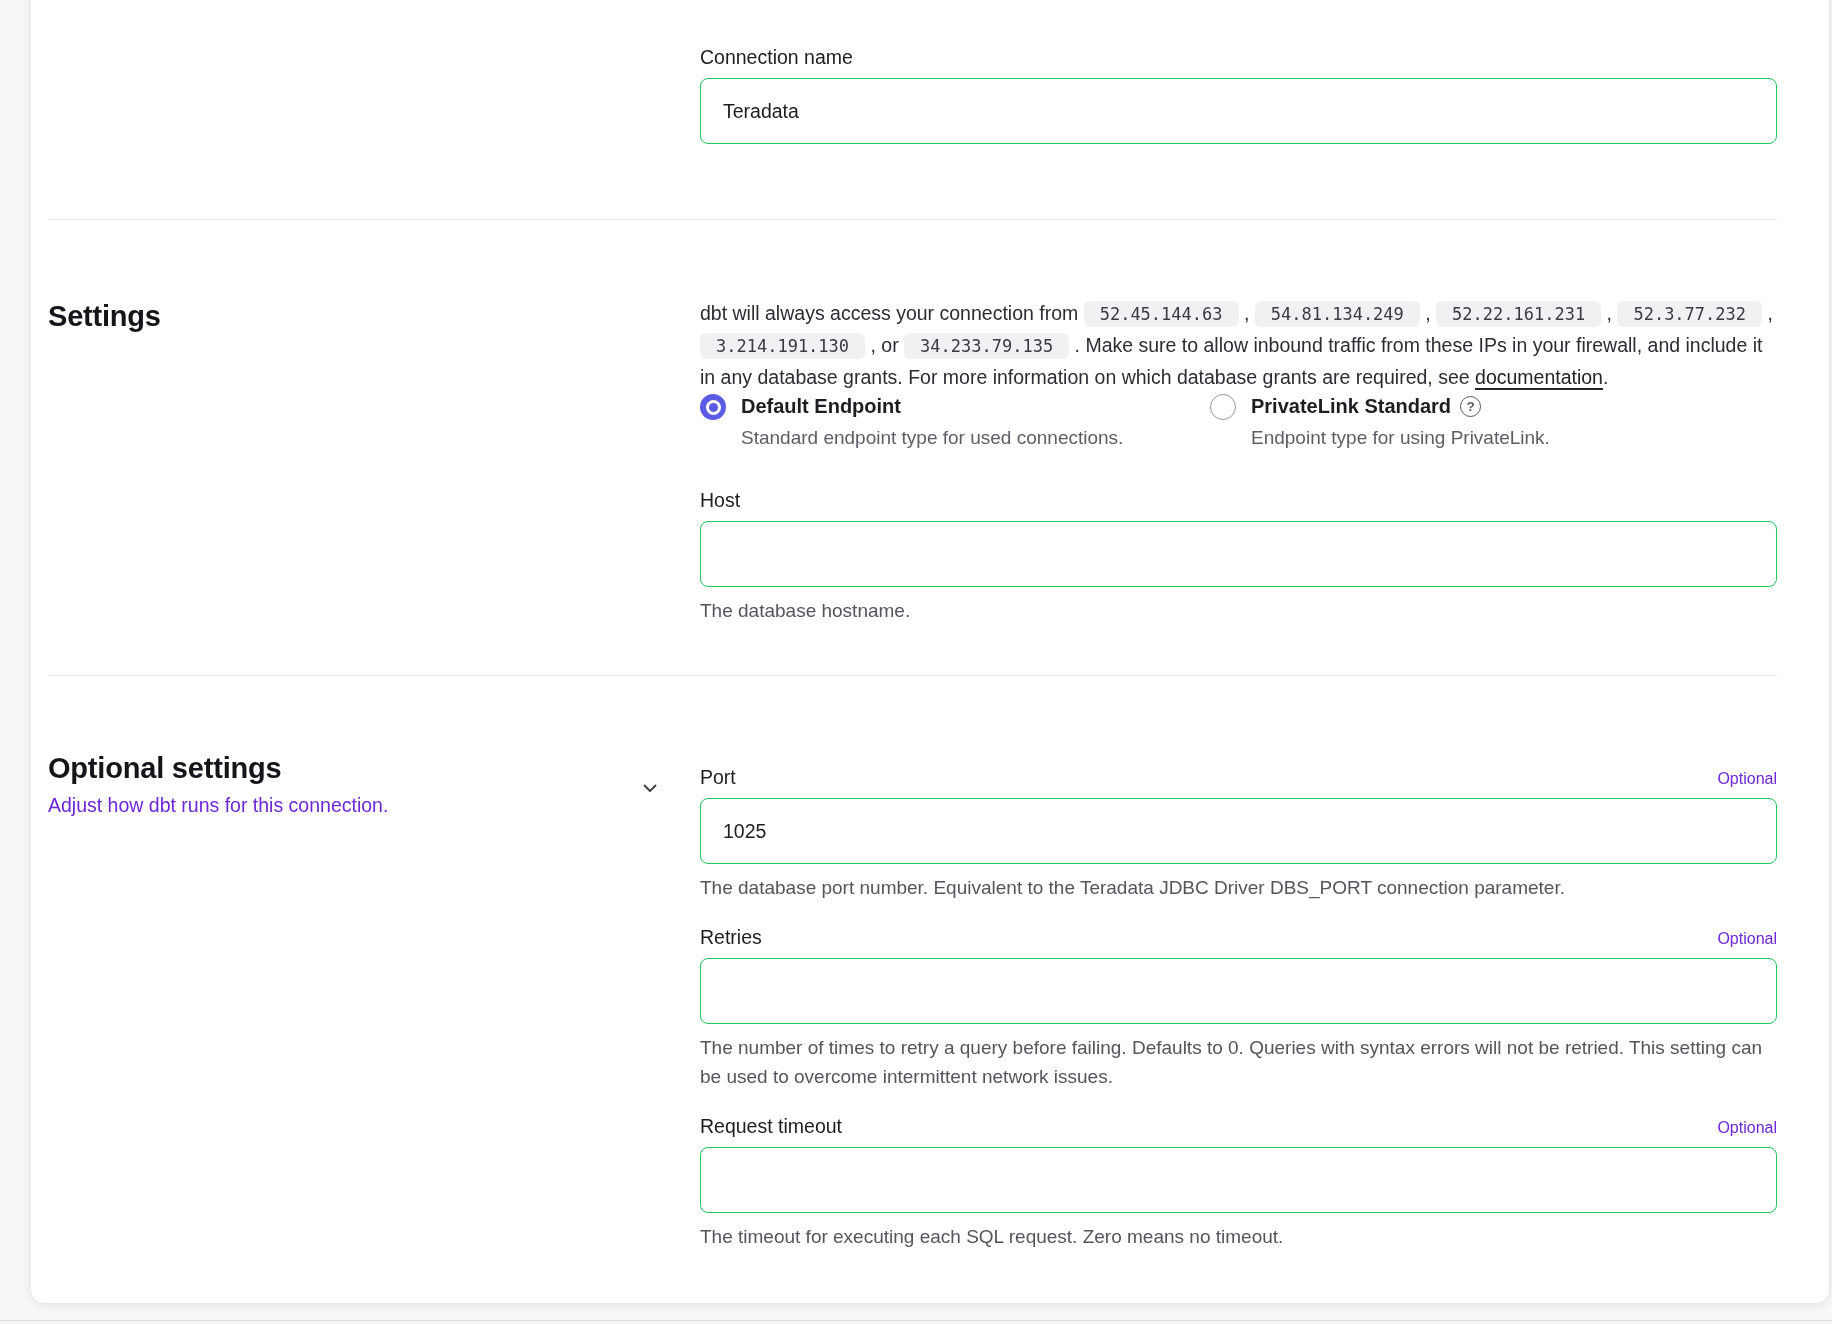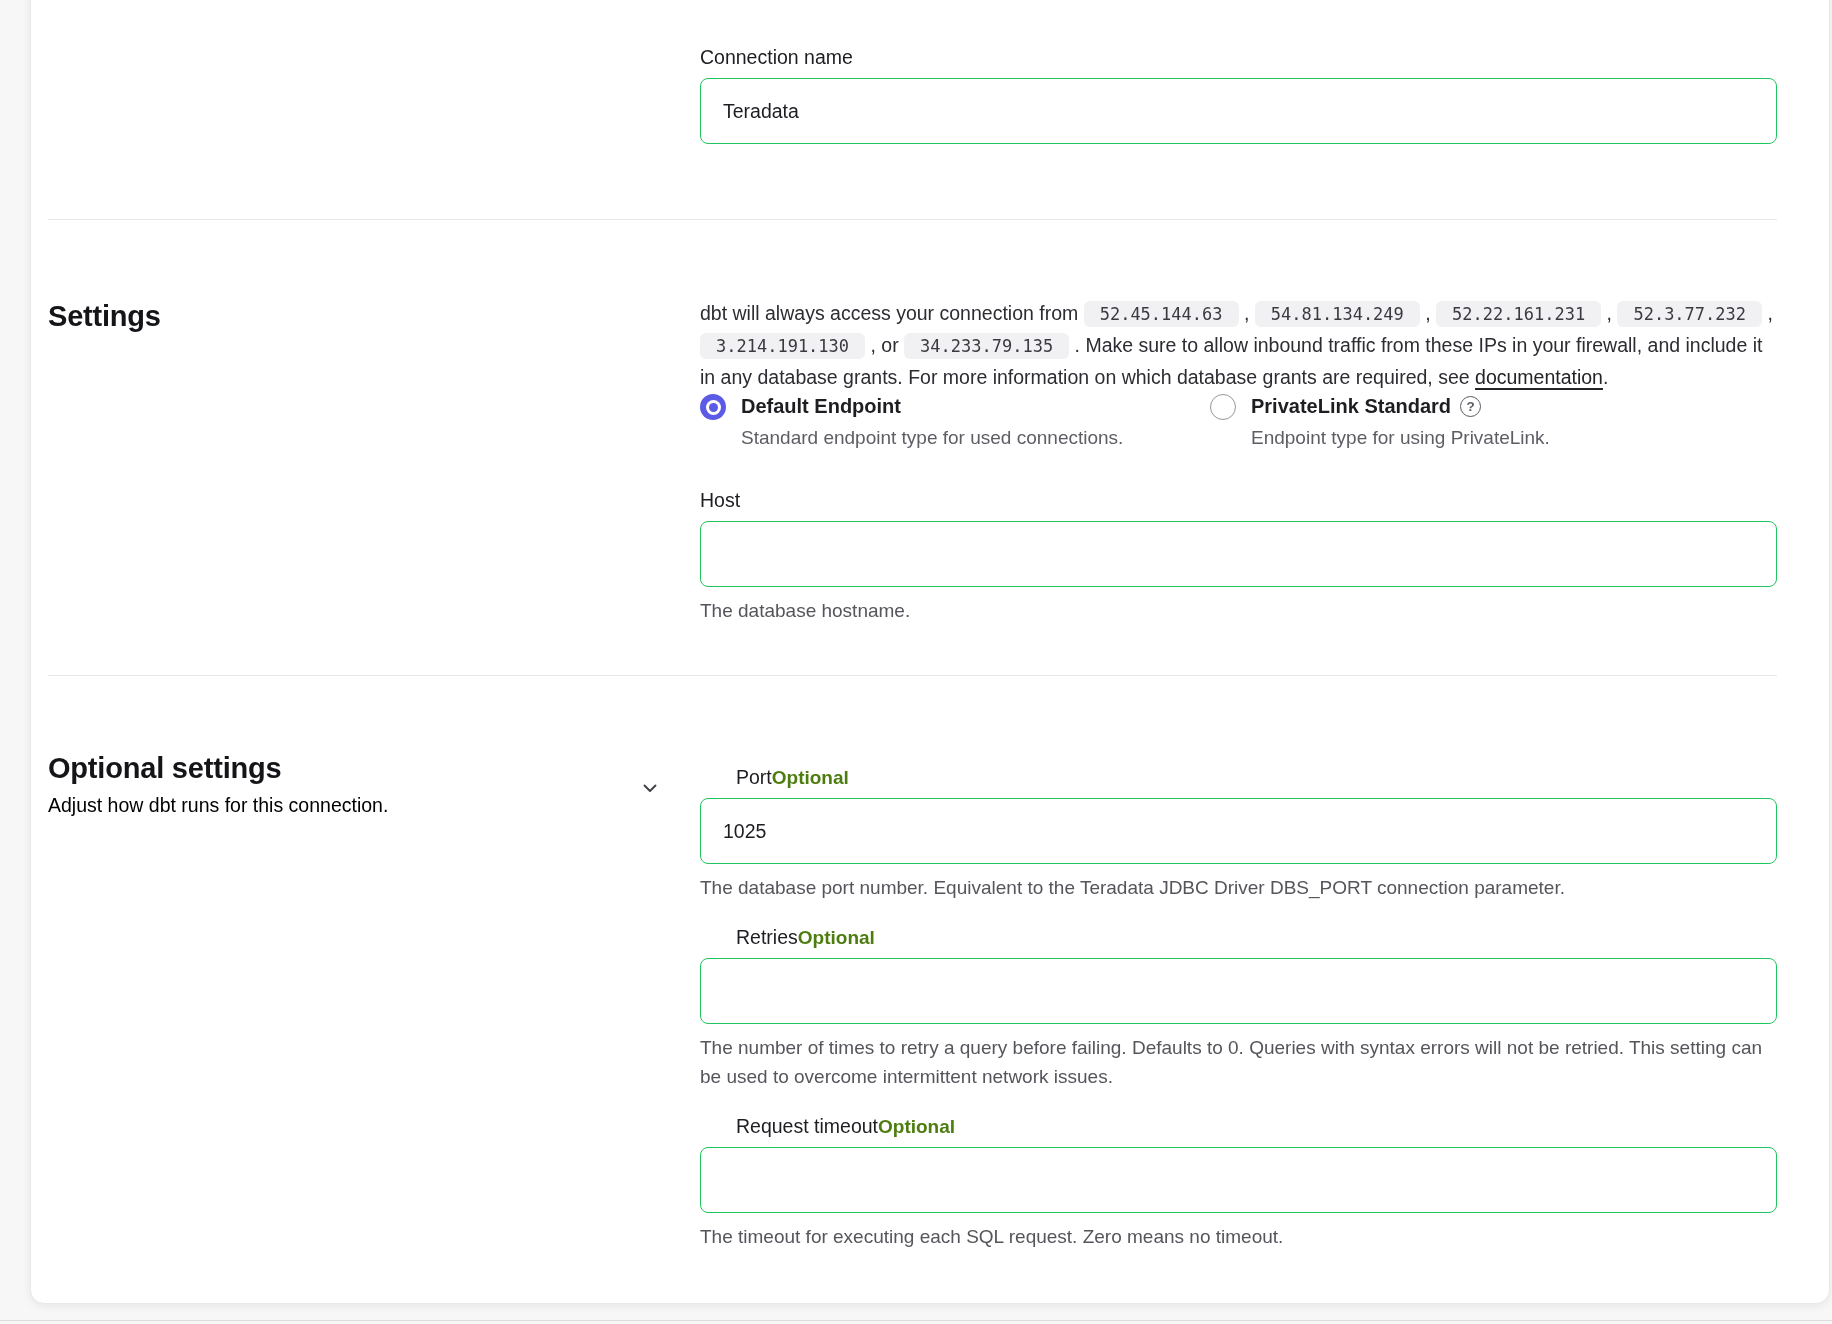--- a/index.html
+++ b/index.html
@@ -38,21 +38,21 @@
     padding:0 22px; outline:none;
   }
   .helper {
     margin-top:9px; font-size:19px; line-height:29px; color:#55555c;
   }
 
   h2.section-heading {
     margin:0; font-size:29px; line-height:36px; font-weight:700;
     color:#141419; letter-spacing:-0.2px;
   }
-  .section-subtitle { margin-top:6px; font-size:19.5px; line-height:26px; color:#000000; }
+  .section-subtitle { margin-top:6px; font-size:19.5px; line-height:26px; color:#6d28d9; }
 
   .section-settings { padding-top:78px; padding-bottom:50px; }
 
   .ip-paragraph { font-size:19.5px; line-height:31px; color:#2c2c32; margin:0; }
   .code {
     font-family:"DejaVu Sans Mono", monospace; font-size:17px; color:#3a3a40;
     background:#f1f1f3; border-radius:6px; padding:3px 16px; white-space:nowrap;
   }
   .doc-link {
     color:#232328; font-weight:500; text-decoration:underline;
@@ -84,22 +84,22 @@
   }
 
   .host-group { margin-top:36px; }
 
   .section-optional { padding-top:74px; }
   .collapse-chevron {
     position:absolute; right:38px; top:26px; width:24px; height:24px;
     display:flex; align-items:center; justify-content:center; cursor:pointer;
   }
   .field-group { margin-bottom:22px; }
-  .field-head { display:flex; align-items:baseline;margin-left:36px; }
-  .optional-tag { font-size:19px; font-weight:700; color:#4d7c0f; }
+  .field-head { display:flex; justify-content:space-between; align-items:baseline; }
+  .optional-tag { font-size:16px; font-weight:400; color:#6d28d9; }
 </style>
 </head>
 <body>
 
 <div class="card"></div>
 
 <div class="content">
 
   <div class="section-top">
     <label class="field-label">Connection name</label>

